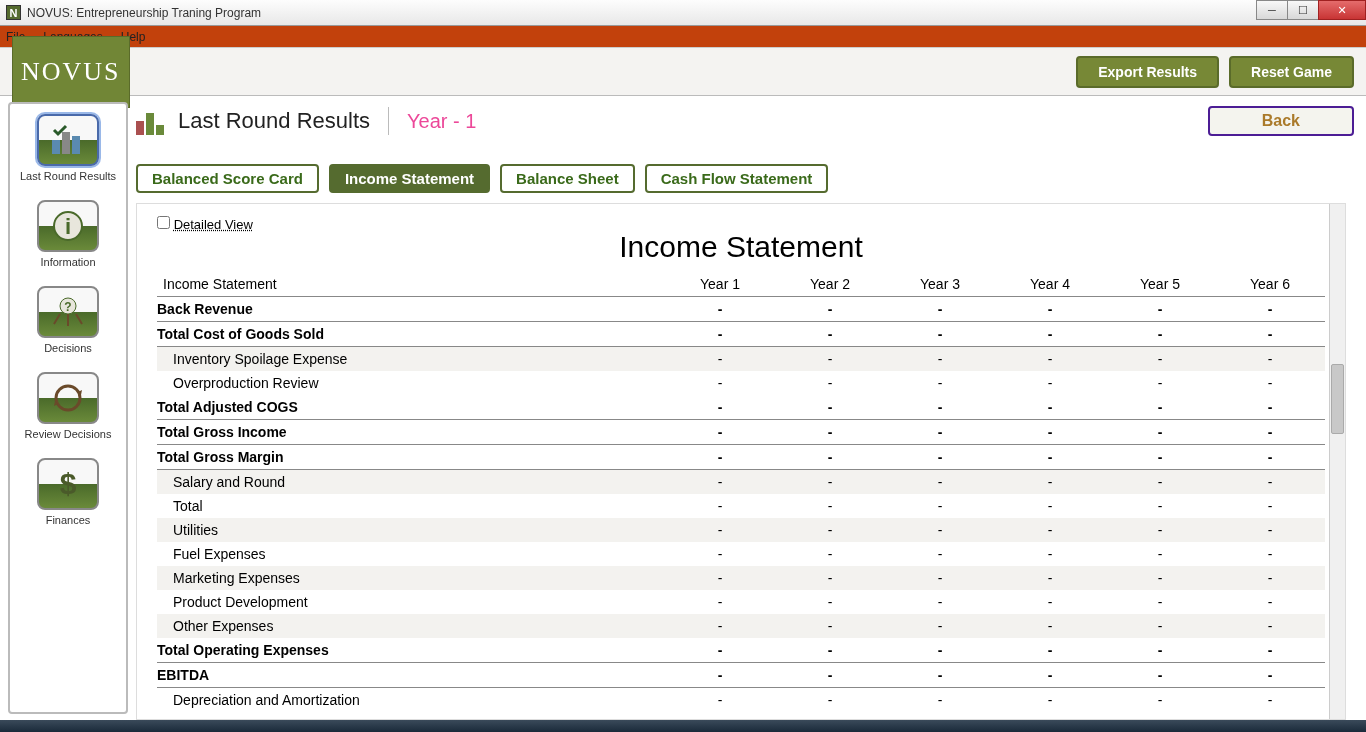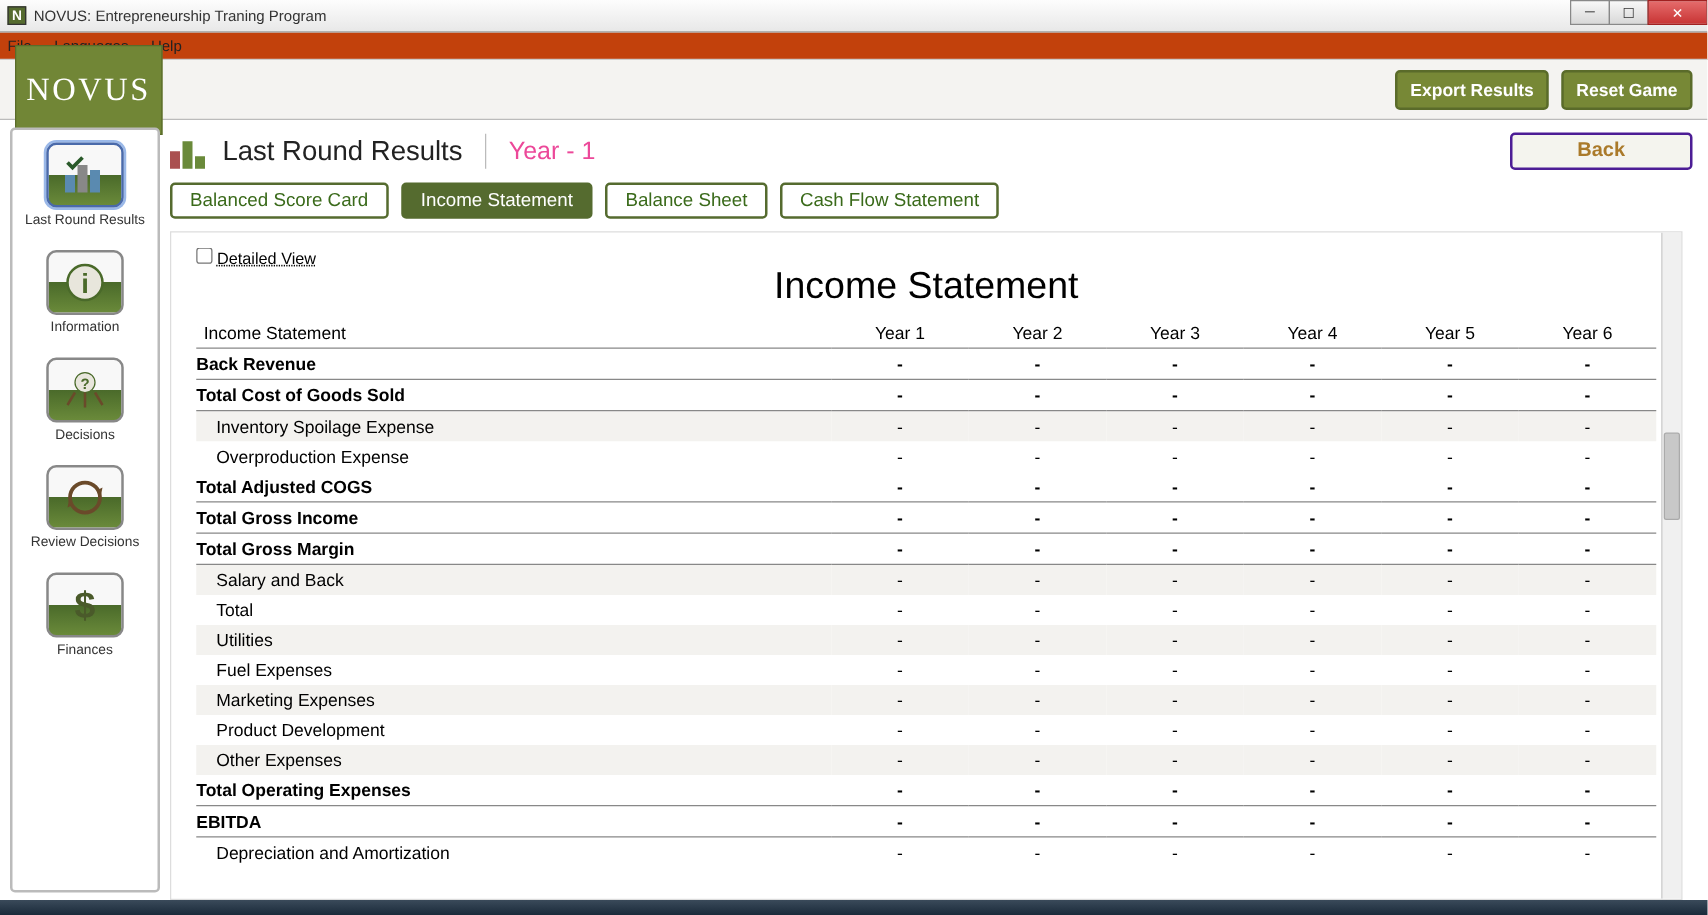--- a/index.html
+++ b/index.html
@@ -10,42 +10,42 @@
 .titlebar .winbtns { position: absolute; right: 0; top: 0; display: flex; }
 .titlebar .winbtns div { width: 32px; height: 20px; border: 1px solid #888; margin-left: -1px; display: flex; align-items: center; justify-content: center; font-size: 11px; background: linear-gradient(#f8f8f8,#d8d8d8); cursor: pointer; }
 .titlebar .winbtns .close { width: 48px; background: linear-gradient(#e56c6c,#c83434); color: #fff; border-color: #a02020; }
 
 .menubar { height: 22px; background: #c2410c; border-bottom: 1px solid #ccc; display: flex; align-items: center; padding-left: 6px; font-size: 12px; color: #222; }
 .menubar span { margin-right: 18px; cursor: pointer; }
 
 .topband { height: 48px; background: #f4f3f1; border-bottom: 1px solid #bbb; display: flex; align-items: center; padding: 0 12px; }
 .logo { background: #718636; padding: 20px 8px; font-family: Georgia, serif; font-size: 26px; color: #fff; letter-spacing: 2px; border: 1px solid #5a6b2a; }
 .topband .spacer { flex: 1; }
-.topbtn { background: #778836; color: #fff; font-weight: bold; font-size: 14px; padding: 6px 10px; border: 2px solid #5a6b2a; border-radius: 4px; margin-left: 10px; cursor: pointer; }
+.topbtn { background: #778836; color: #fff; font-weight: bold; font-size: 14px; padding: 6px 20px; border: 2px solid #5a6b2a; border-radius: 4px; margin-left: 10px; cursor: pointer; }
 
 .mainarea { display: flex; height: calc(732px - 26px - 22px - 48px - 12px); }
 
 .sidebar { width: 120px; margin: 6px 8px; border: 2px solid #bbb; border-radius: 4px; display: flex; flex-direction: column; align-items: center; padding: 10px 0; gap: 18px; background: #fff; }
 .sideitem { display: flex; flex-direction: column; align-items: center; font-size: 11px; color: #333; cursor: pointer; width: 100%; }
 .sideicon { width: 62px; height: 52px; border: 2px solid #888; border-radius: 8px; display:flex; align-items:center; justify-content:center; margin-bottom:4px; background: linear-gradient(#f8f8f8 0%, #f8f8f8 50%, #4a6a2a 50%, #6a8a3a 100%); position: relative; overflow:hidden; }
 .sideicon.selected { border-color: #4a6aaa; box-shadow: 0 0 0 2px #9ab8e8; }
 
 .content { flex: 1; padding: 6px 12px 0 0; display:flex; flex-direction:column; }
 .pheader { display:flex; align-items:center; padding: 4px 0 10px 0; }
 .pheader .chicon { width: 32px; height: 28px; margin-right:10px; display:flex; align-items:flex-end; gap:2px; }
 .pheader .chicon .b { width:8px; background:#6a8a3a; }
 .pheader .chicon .b.r { background:#aa5050; }
 .pheader h2 { font-size: 22px; font-weight: normal; color: #222; }
 .pheader .divider { width:1px; height:28px; background:#bbb; margin: 0 18px; }
 .pheader .yr { font-size: 20px; color:#ec4899; }
 .pheader .flex { flex:1; }
 .backbtn { background:#f4f4ee; border:2px solid #4c1d95; border-radius:4px; padding: 4px 52px; font-size:16px; font-weight:bold; color:#aa7a2a; cursor:pointer; }
 
 .tabs { display:flex; gap:10px; margin-bottom:10px; }
-.tab { border:2px solid #556b2f; border-radius:4px; padding: 4px 14px; font-size:15px; font-weight:normal; color:#3a6a1a; background:#fff; cursor:pointer; }
+.tab { border:2px solid #556b2f; border-radius:4px; padding: 4px 14px; font-size:15px; font-weight:bold; color:#3a6a1a; background:#fff; cursor:pointer;margin-top:18px; }
 .tab.active { background:#556b2f; color:#fff; }
 
 .sheet { border:1px solid #ddd; background:#fff; flex:1; overflow:hidden; position:relative; margin-right:8px; }
 .sheetinner { padding: 12px 20px; height:100%; overflow-y:auto; }
 .detailed { font-size:13px; margin-bottom:18px; }
 .detailed label { text-decoration: underline dotted; cursor:pointer; }
 .sheettitle { text-align:center; font-size:30px; font-weight:normal; margin-top:-20px; margin-bottom: 8px; }
 
 table { width:100%; border-collapse: collapse; font-size:14px; }
 th, td { text-align:left; padding: 4px 6px; }
@@ -200,21 +200,21 @@
               <tr class="sub stripe">
                 <td>Inventory Spoilage Expense</td>
                 <td class="yc">-</td>
                 <td class="yc">-</td>
                 <td class="yc">-</td>
                 <td class="yc">-</td>
                 <td class="yc">-</td>
                 <td class="yc">-</td>
               </tr>
               <tr class="sub">
-                <td>Overproduction Expense</td>
+                <td>Overproduction Review</td>
                 <td class="yc">-</td>
                 <td class="yc">-</td>
                 <td class="yc">-</td>
                 <td class="yc">-</td>
                 <td class="yc">-</td>
                 <td class="yc">-</td>
               </tr>
               <tr class="boldrow">
                 <td>Total Adjusted COGS</td>
                 <td class="yc">-</td>
@@ -236,21 +236,21 @@
               <tr class="boldrow">
                 <td>Total Gross Margin</td>
                 <td class="yc">-</td>
                 <td class="yc">-</td>
                 <td class="yc">-</td>
                 <td class="yc">-</td>
                 <td class="yc">-</td>
                 <td class="yc">-</td>
               </tr>
               <tr class="sub stripe">
-                <td>Salary and Back</td>
+                <td>Salary and Round</td>
                 <td class="yc">-</td>
                 <td class="yc">-</td>
                 <td class="yc">-</td>
                 <td class="yc">-</td>
                 <td class="yc">-</td>
                 <td class="yc">-</td>
               </tr>
               <tr class="sub">
                 <td>Total</td>
                 <td class="yc">-</td>

